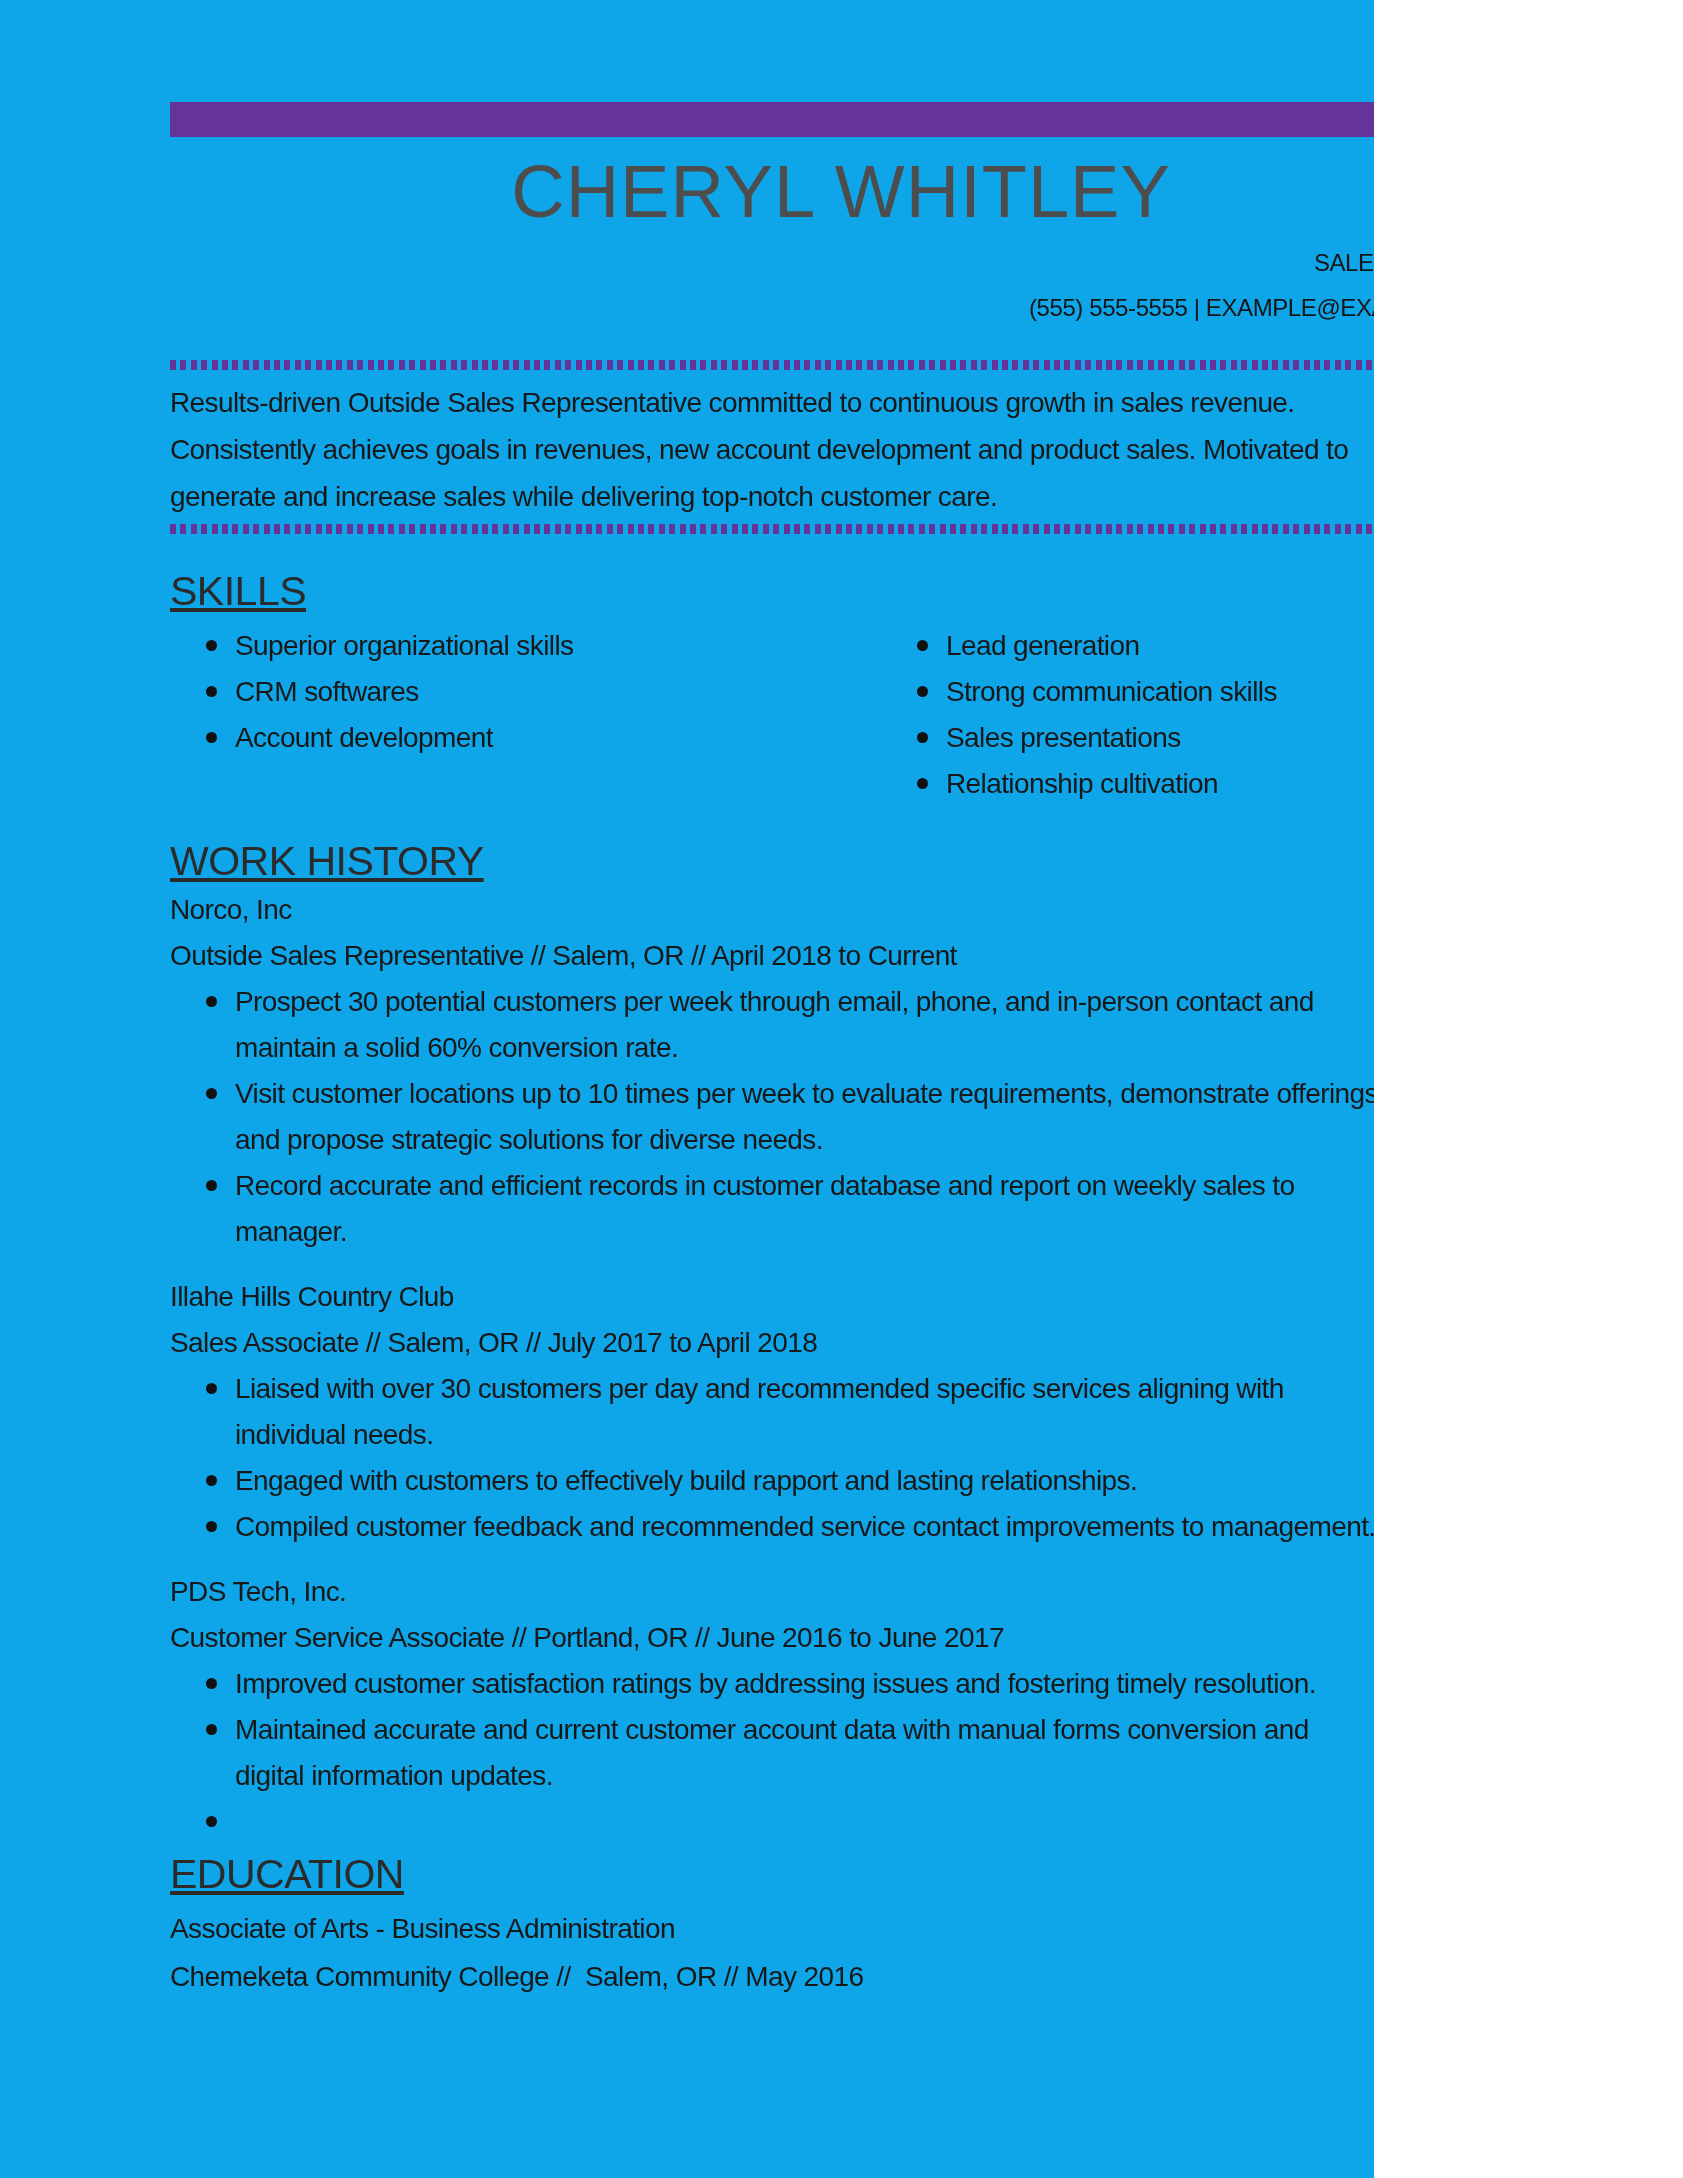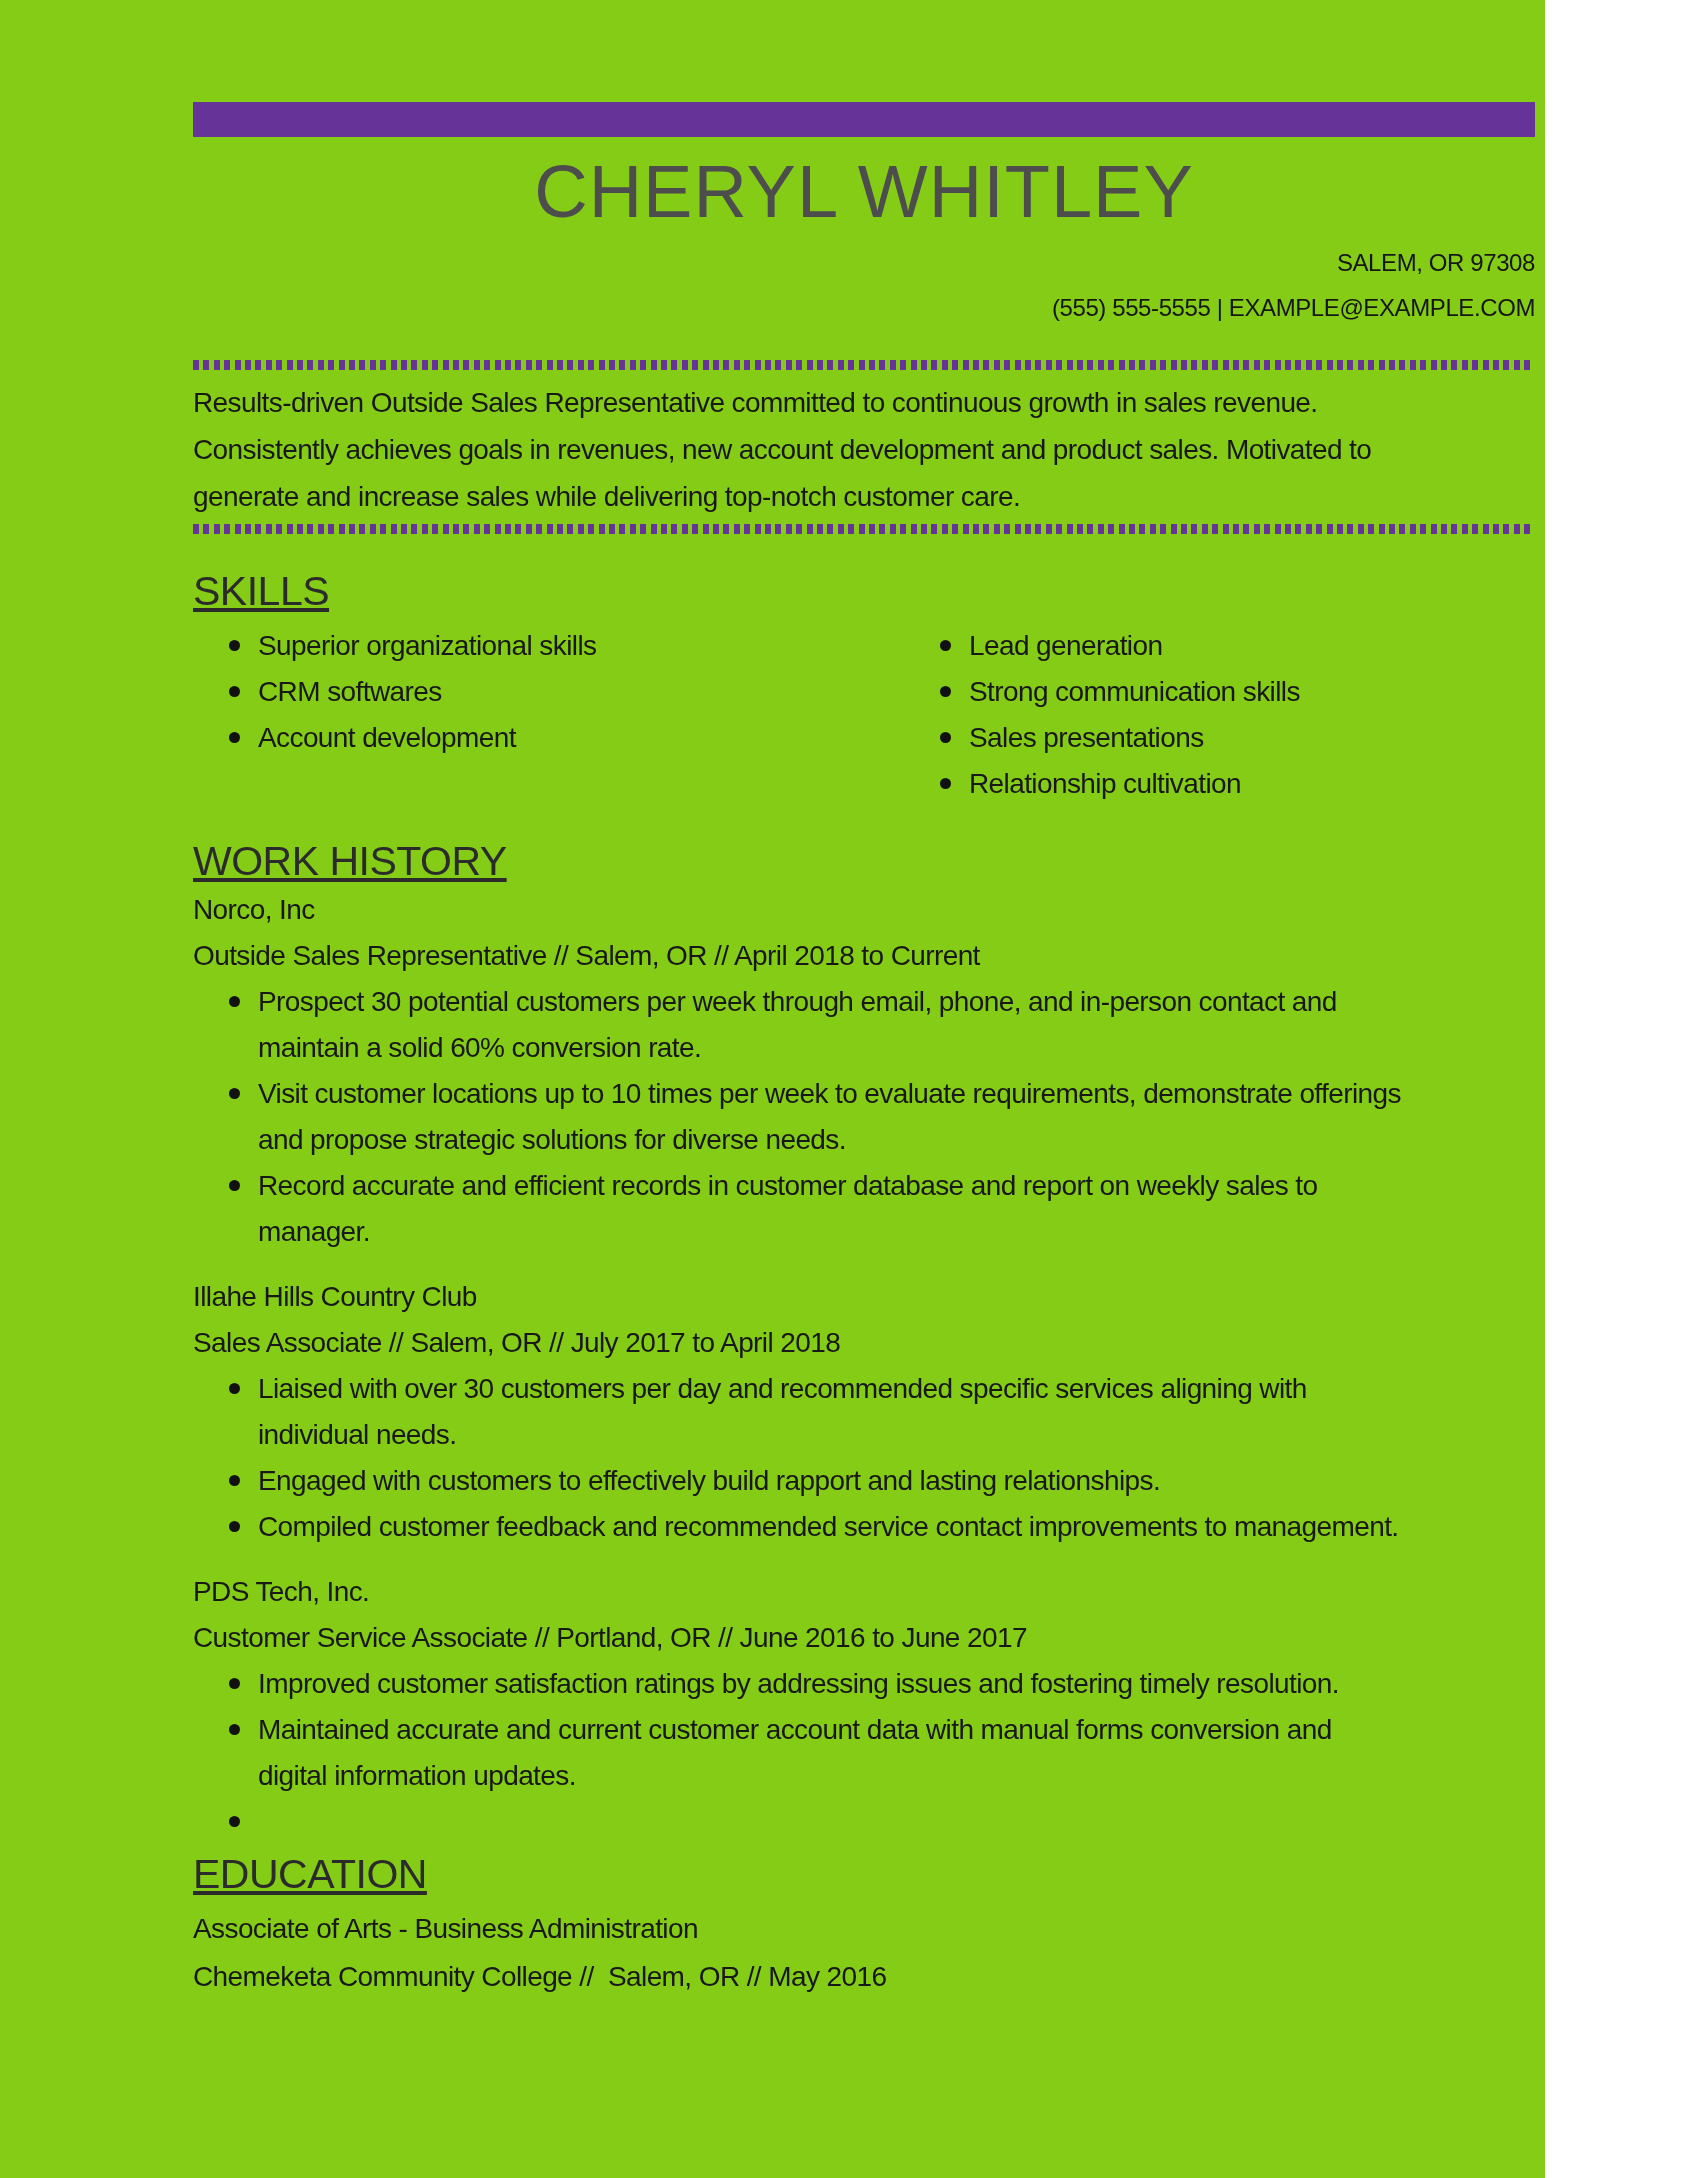--- a/index.html
+++ b/index.html
@@ -7,25 +7,24 @@
     padding: 0;
     background: #ffffff;
   }
   body {
     font-family: "Liberation Sans", sans-serif;
     color: #181818;
     -webkit-font-smoothing: antialiased;
   }
   .page {
     position: relative;
-    width: 1522px;
+    width: 1374px;
     height: 2178px;
-    background: #84cc16;
+    background: #0ea5e9;
     overflow: hidden;
-    padding-left: 23px;
   }
   .content {
     width: 1342px;
     margin-left: 170px;
   }
   .topbar {
     margin-top: 102px;
     height: 35px;
     background: #663399;
   }

